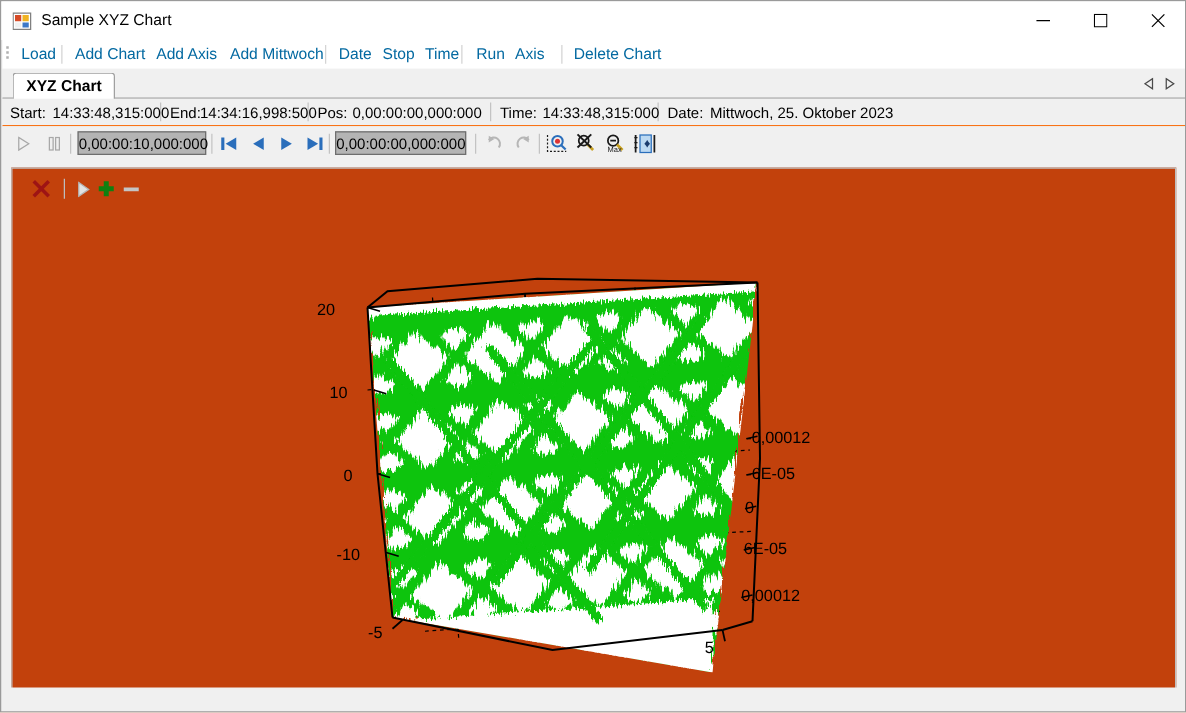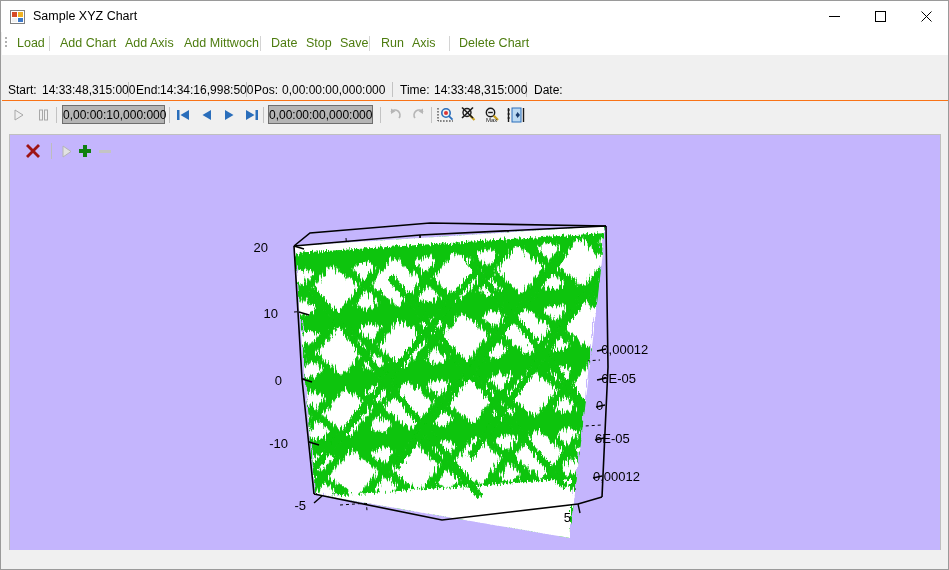--- a/index.html
+++ b/index.html
@@ -78,21 +78,21 @@
     width: 2px; height: 2px;
     margin-bottom: 2px;
     background: #b0b0b0;
   }
   .menu-item {
     position: absolute;
     top: 2px;
     height: 19px;
     line-height: 19px;
     font-size: 12.5px;
-    color: #4d7c0f;
+    color: #0369a1;
     white-space: nowrap;
     padding: 0 5px;
   }
   .menu-sep {
     position: absolute;
     top: 4px;
     width: 1px;
     height: 15px;
     background: #d4d4d4;
   }
@@ -191,21 +191,21 @@
     width: 1px; height: 16px;
     background: #c3c3c3;
   }
 
   
   .chart-panel {
     position: absolute;
     left: 8px; top: 133px;
     width: 932px;
     height: 418px;
-    background: #c4b5fd;
+    background: #c2410c;
     border: 1px solid #bfbfbf;
     box-sizing: border-box;
     overflow: hidden;
   }
   .chart-toolbar {
     position: absolute;
     left: 0; top: 0;
     width: 100%;
     height: 32px;
   }
@@ -288,46 +288,60 @@
     <div class="menu-sep" style="left:258px"></div>
     <div class="menu-sep" style="left:367px"></div>
     <div class="menu-sep" style="left:447px"></div>
 
     <div class="menu-item" style="left:10px">Load</div>
     <div class="menu-item" style="left:53px">Add Chart</div>
     <div class="menu-item" style="left:118px">Add Axis</div>
     <div class="menu-item" style="left:177px">Add Mittwoch</div>
     <div class="menu-item" style="left:264px">Date</div>
     <div class="menu-item" style="left:299px">Stop</div>
-    <div class="menu-item" style="left:333px">Save</div>
+    <div class="menu-item" style="left:333px">Time</div>
     <div class="menu-item" style="left:374px">Run</div>
     <div class="menu-item" style="left:405px">Axis</div>
     <div class="menu-item" style="left:452px">Delete Chart</div>
   </div>
 
+  <div class="tabstrip">
+    <div class="tab">XYZ Chart</div>
+    <div class="tab-nav" id="tab-prev">
+      <svg width="9" height="10" viewBox="0 0 9 10">
+          <polygon points="7,1 7,9 1,5" fill="none" stroke="#4a4a4a" stroke-width="1"></polygon>
+        </svg>
+    </div>
+    <div class="tab-nav" id="tab-next">
+      <svg width="9" height="10" viewBox="0 0 9 10">
+          <polygon points="2,1 2,9 8,5" fill="none" stroke="#4a4a4a" stroke-width="1"></polygon>
+        </svg>
+    </div>
+  </div>
 
   <div class="infobar">
     <div class="info-sep" style="left:126px"></div>
     <div class="info-sep" style="left:244px"></div>
     <div class="info-sep" style="left:390px"></div>
     <div class="info-sep" style="left:524px"></div>
 
     <span class="info-lbl" style="left:6px">Start:</span>
     <span class="info-val" style="left:40px">14:33:48,315:000</span>
 
     <span class="info-lbl" style="left:134px">End:</span>
     <span class="info-val" style="left:158px">14:34:16,998:500</span>
 
     <span class="info-lbl" style="left:252px">Pos:</span>
     <span class="info-val" style="left:280px">0,00:00:00,000:000</span>
 
     <span class="info-lbl" style="left:398px">Time:</span>
     <span class="info-val" style="left:432px">14:33:48,315:000</span>
 
     <span class="info-lbl" style="left:532px">Date:</span>
+    <span class="info-val" style="left:566px">Mittwoch, 25. Oktober 2023</span>
   </div>
 
   <div class="playbar">
 
     <div class="tool" style="left:5px">
       <svg width="11" height="12" viewBox="0 0 11 12">
           <polygon points="2,1 2,11 10,6" fill="none" stroke="#a8a8a8" stroke-width="1"></polygon>
         </svg>
     </div>
     <div class="tool" style="left:30px">

